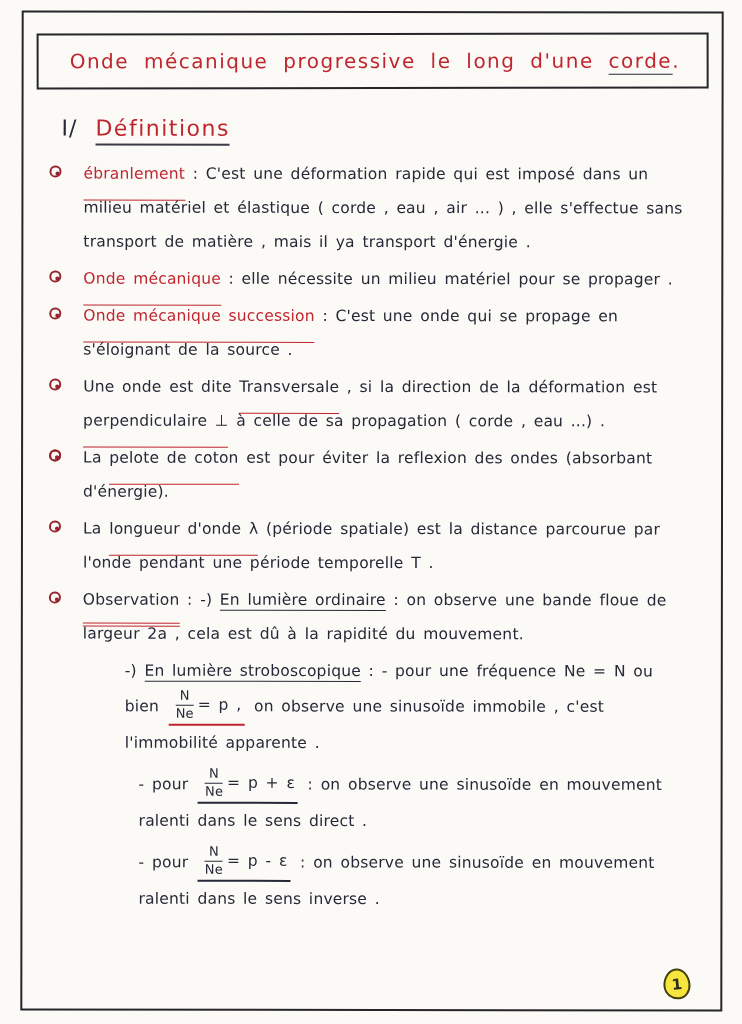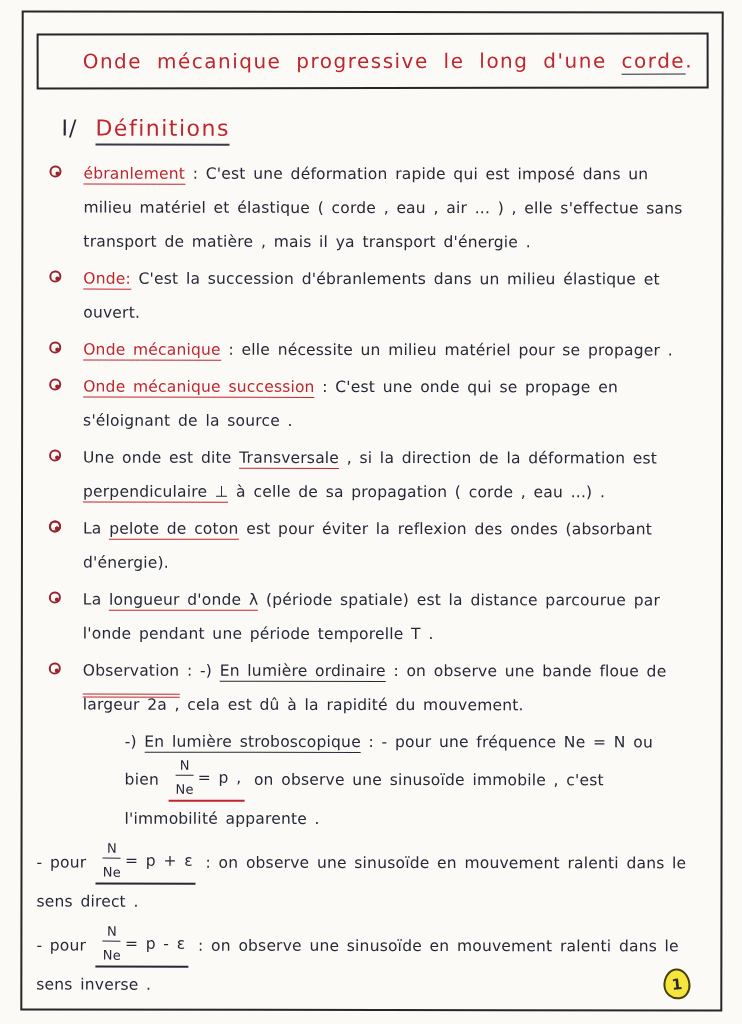--- a/index.html
+++ b/index.html
@@ -24,21 +24,21 @@
     background:var(--paper);
   }
   .title-box{
     margin:20px 13px 0 13px;
     height:56px;
     border:2.5px solid var(--frame);
     display:flex; align-items:center;
     transform:rotate(-0.15deg);
   }
   .title{
-    padding-left:44px;
+    padding-left:31px;
     font-size:20px;
     letter-spacing:1.5px;
     word-spacing:7px;
     color:var(--red);
     white-space:nowrap;
   }
   .heading{
     margin:27px 0 12px 38px;
     font-size:22px;
     letter-spacing:1px;
@@ -59,32 +59,32 @@
     border:2.2px solid var(--marker);
     border-radius:50% 48% 52% 50%;
   }
   .marker::after{
     content:""; position:absolute; left:3.5px; top:3.5px;
     width:4px; height:4px; border-radius:50%;
     background:var(--marker);
   }
   .sub{margin-bottom:3px;}
   .sub.l1{margin-left:88px;}
-  .sub.l2{margin-top:6px;}
+  .sub.l2{margin-left:102px; margin-top:6px;}
   
   .r{color:var(--red);}
-  .ur{border-bottom:1.8px solid var(--red); padding-bottom:1px;}
+  .ur{border-bottom:1.8px solid var(--red); padding-bottom:17px;}
   .uur{border-bottom:4.5px double var(--red); padding-bottom:14px;}
   .ud{border-bottom:1.8px solid var(--ink); padding-bottom:1px;}
   .formula{display:inline-flex; align-items:center; vertical-align:middle; padding:0 3px 2px 3px; margin:0 2px;}
   .formula.u-red{border-bottom:2px solid var(--red);}
   .formula.u-dark{border-bottom:2px solid var(--ink);}
   .frac{display:inline-flex; flex-direction:column; align-items:center; line-height:1.15; font-size:13px; margin:0 4px;}
   .frac .num{border-bottom:1.6px solid var(--ink); padding:0 4px 1px 4px;}
-  .frac .den{padding-top:7px;}
+  .frac .den{padding-top:1px;}
   .badge{
     position:absolute; right:30px; bottom:10px;
     width:27px; height:31px;
     background:var(--badge);
     border:2.2px solid #44400f;
     border-radius:52% 48% 46% 54% / 55% 55% 45% 45%;
     display:flex; align-items:center; justify-content:center;
     font-size:15px; font-weight:bold; color:#2a2a20;
     transform:rotate(-6deg);
   }
@@ -100,24 +100,20 @@
 
   <div class="heading">
     <span class="hnum">I/</span>
     <span class="hlabel">Définitions</span>
   </div>
 
   <div class="content">
     <div class="item">
       <span class="marker"></span>
       <span class="txt"><span class="r ur">ébranlement</span><span> : C'est une déformation rapide qui est imposé dans un milieu matériel et élastique ( corde , eau , air ... ) , elle s'effectue sans transport de matière , mais il ya transport d'énergie .</span></span>
-    </div>
-    <div class="item">
-      <span class="marker"></span>
-      <span class="txt"><span class="r ur">Onde:</span><span> C'est la succession d'ébranlements dans un milieu élastique et ouvert.</span></span>
     </div>
     <div class="item">
       <span class="marker"></span>
       <span class="txt"><span class="r ur">Onde mécanique</span><span> : elle nécessite un milieu matériel pour se propager .</span></span>
     </div>
     <div class="item">
       <span class="marker"></span>
       <span class="txt"><span class="r ur">Onde mécanique succession</span><span> : C'est une onde qui se propage en s'éloignant de la source .</span></span>
     </div>
     <div class="item">

